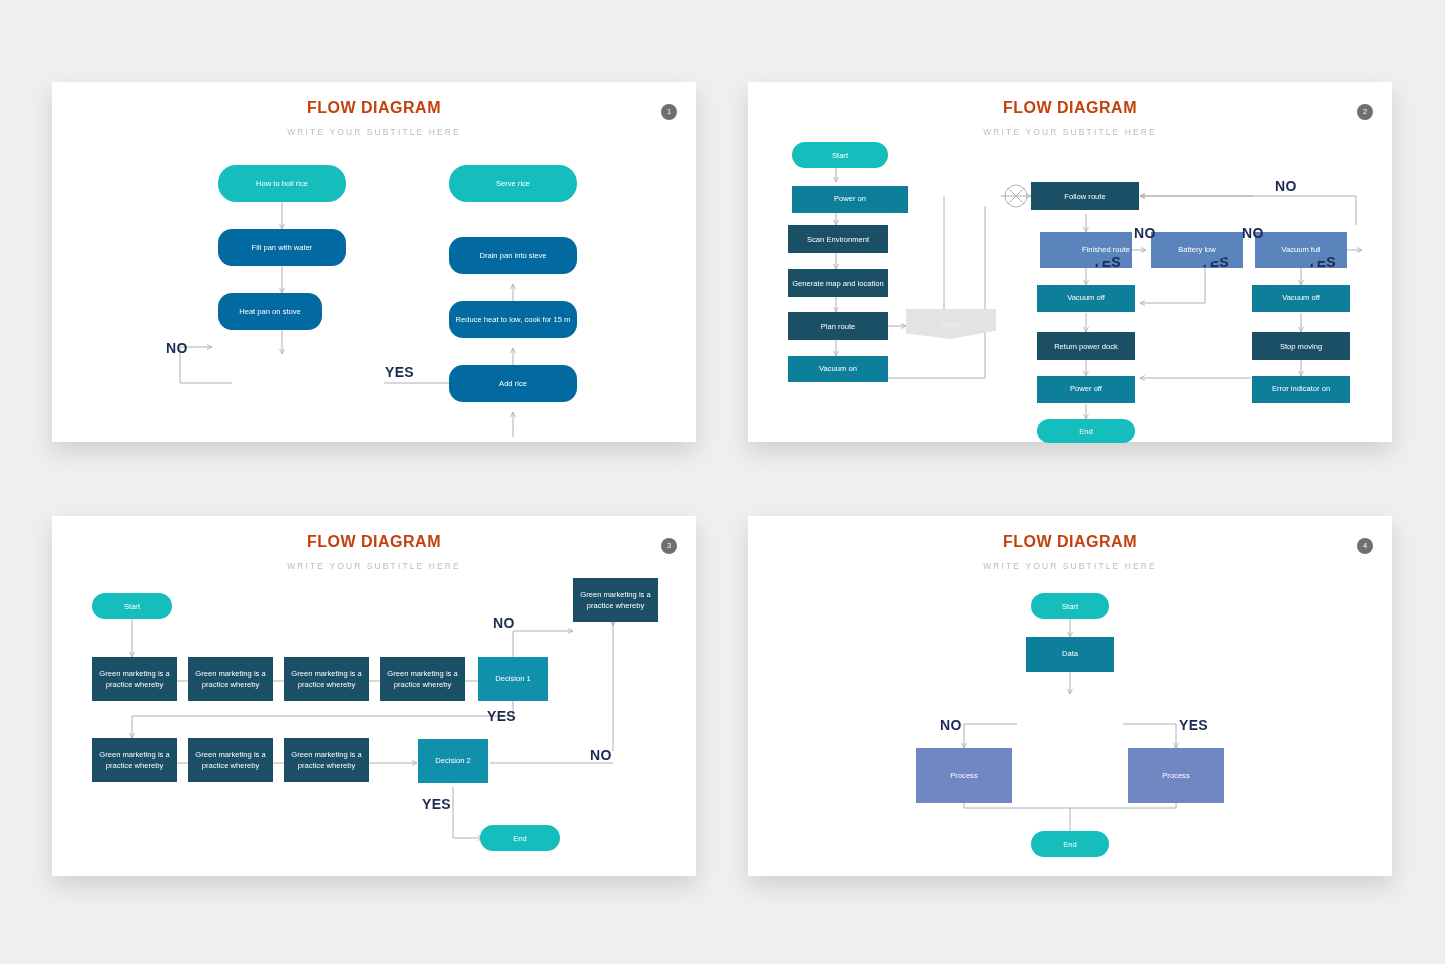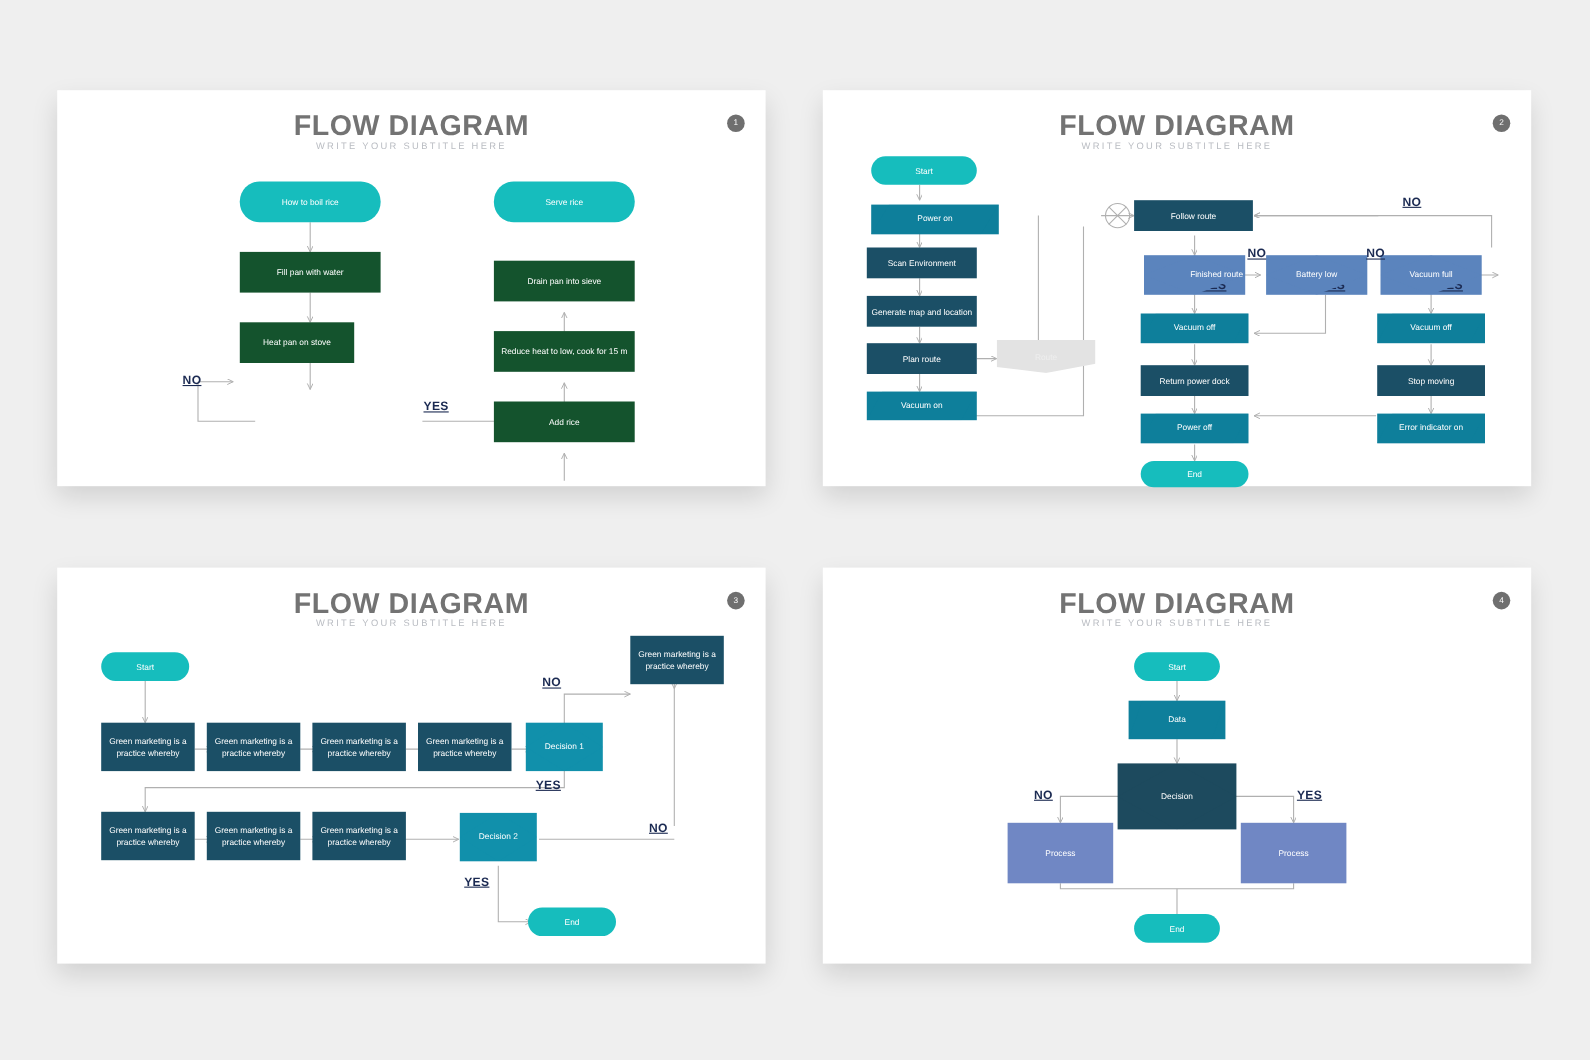--- a/index.html
+++ b/index.html
@@ -20,23 +20,23 @@
     box-shadow: 0 10px 22px rgba(0,0,0,0.13);
   }
   #card-1 { left: 52px;  top: 82px;  width: 644px; height: 360px; }
   #card-2 { left: 748px; top: 82px;  width: 644px; height: 360px; }
   #card-3 { left: 52px;  top: 516px; width: 644px; height: 360px; }
   #card-4 { left: 748px; top: 516px; width: 644px; height: 360px; }
 
   .card-title {
     position: absolute; left: 0; top: 17px; width: 100%;
     text-align: center;
-    font-size: 26px; font-weight: bold;
+    font-size: 16px; font-weight: bold;
     letter-spacing: 0.5px;
-    color: #737373;
+    color: #c2410c;
   }
   .card-subtitle {
     position: absolute; left: 0; top: 45px; width: 100%;
     text-align: center;
     font-size: 8.5px;
     letter-spacing: 2.1px;
     color: #b9bcc2;
   }
   .badge {
     position: absolute; right: 19px; top: 22px;
@@ -51,21 +51,21 @@
   .node {
     position: absolute;
     display: flex; align-items: center; justify-content: center;
     text-align: center;
     color: #ffffff;
     font-size: 7.6px;
     line-height: 1.45;
     padding: 3px 4px;
   }
   .n-teal   { background: #16bdbd; border-radius: 18px; }
-  .n-blue   { background: #14532d; }
+  .n-blue   { background: #0369a1; border-radius: 14px; }
   .n-navy   { background: #1b4f66; }
   .n-periw  { background: #7087c4; }
 
   .diamond {
     position: absolute;
     display: flex; align-items: center; justify-content: center;
     color: #ffffff; font-size: 7.6px; line-height: 1.4;
     text-align: center;
   }
   .diamond > span { position: relative; z-index: 2; }
@@ -105,24 +105,23 @@
   .doc::before {
     content: ""; position: absolute; left: 0; top: 0;
     width: 100%; height: 100%;
     background: #e3e3e3;
     clip-path: polygon(0% 0%, 100% 0%, 100% 72%, 50% 100%, 0% 82%);
     z-index: 1;
   }
 
   .lbl {
     position: absolute;
-    font-size: 11px; font-weight: bold;
+    font-size: 14px; font-weight: bold;
     color: #1b2a52;
     letter-spacing: 0.3px;
-    text-decoration: underline;
   }
 </style>
 </head>
 <body>
 
 <div class="stage">
 
   <div class="card" id="card-1">
     <div class="card-title">FLOW DIAGRAM</div>
     <div class="card-subtitle">WRITE YOUR SUBTITLE HERE</div>
@@ -385,23 +384,20 @@
           <path d="M216,287 L216,292 L428,292 L428,287"></path>
         </g>
       </svg>
 
       <div class="node n-teal" style="left:283px;top:77px;width:78px;height:26px;">
         <span>Start</span>
       </div>
       <div class="para p-blue" style="left:278px;top:121px;width:88px;height:35px;">
         <span>Data</span>
       </div>
-      <div class="diamond d-deep" style="left:268px;top:178px;width:108px;height:60px;">
-        <span>Decision</span>
-      </div>
       <div class="node n-periw" style="left:168px;top:232px;width:96px;height:55px;">
         <span>Process</span>
       </div>
       <div class="node n-periw" style="left:380px;top:232px;width:96px;height:55px;">
         <span>Process</span>
       </div>
       <div class="node n-teal" style="left:283px;top:315px;width:78px;height:26px;">
         <span>End</span>
       </div>
 

